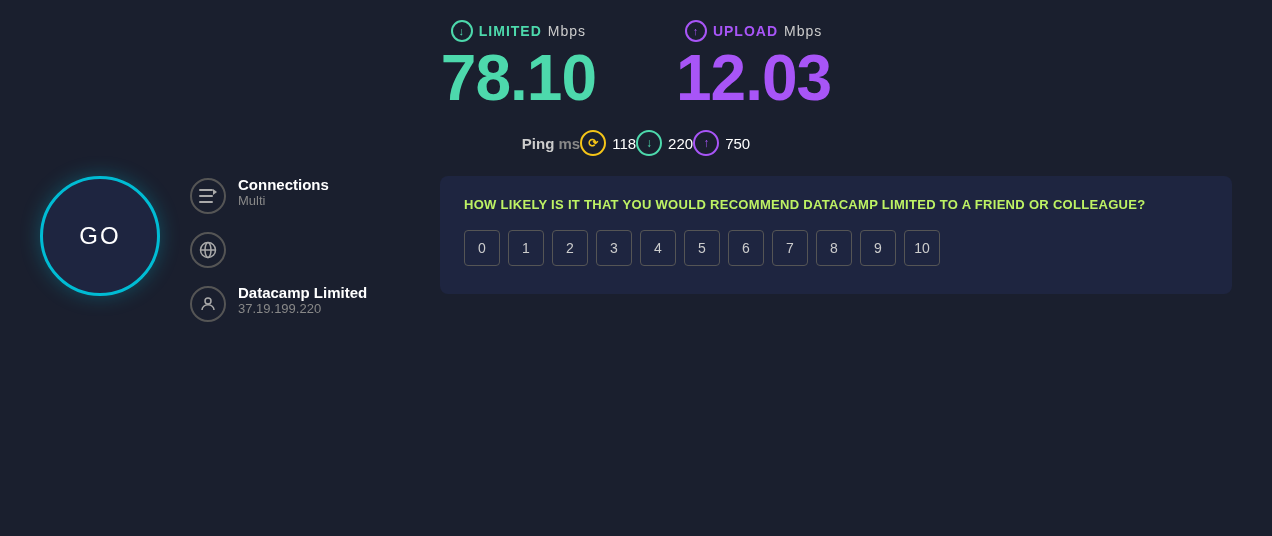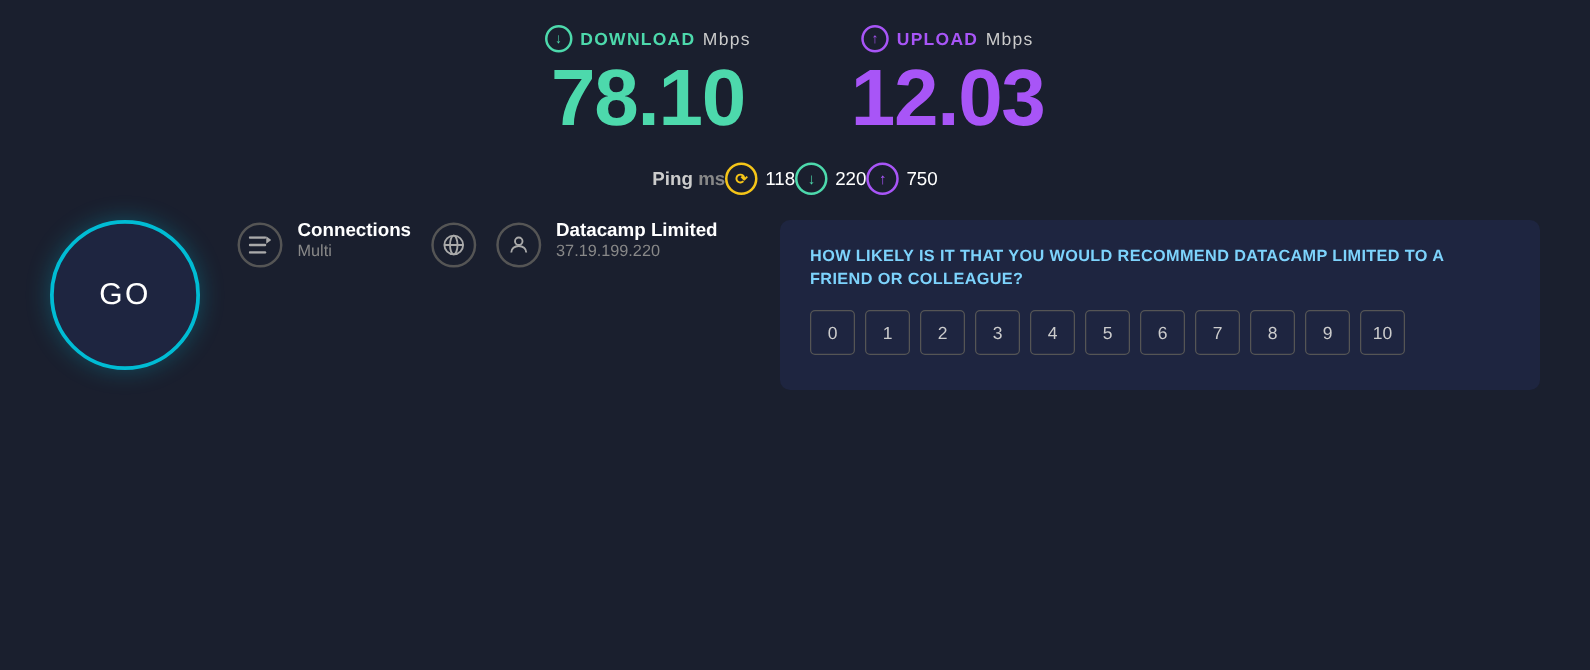--- a/index.html
+++ b/index.html
@@ -133,21 +133,21 @@
       font-weight: normal;
       color: #fff;
       cursor: pointer;
       letter-spacing: 2px;
       box-shadow: 0 0 20px rgba(0, 188, 212, 0.3);
     }
 
     
     .server-info {
       display: flex;
-      flex-direction: row;
+      flex-direction: column;
       gap: 16px;
       flex-shrink: 0;
       min-width: 200px;
     }
 
     .server-row {
       display: flex;
       align-items: flex-start;
       gap: 12px;
     }
@@ -194,21 +194,21 @@
       flex: 1;
       background: #1e2540;
       border-radius: 8px;
       padding: 20px 24px;
       margin-left: 20px;
     }
 
     .survey-question {
       font-size: 13px;
       font-weight: bold;
-      color: #7dd3fc;
+      color: #bef264;
       line-height: 1.4;
       margin-bottom: 16px;
       letter-spacing: 0.3px;
     }
 
     .survey-numbers {
       display: flex;
       gap: 8px;
       margin-bottom: 8px;
     }
@@ -236,21 +236,21 @@
   </style>
 </head>
 <body>
 
 <div class="container">
 
   <div class="top-metrics">
     <div class="metric-block">
       <div class="metric-label download-color">
         <span style="display:inline-flex;align-items:center;justify-content:center;width:22px;height:22px;border-radius:50%;border:2px solid #4dd9ac;font-size:11px;">↓</span>
-        <span>DOWNLOAD</span>
+        <span>LIMITED</span>
         <span class="unit">Mbps</span>
       </div>
       <div class="metric-value download-color">78.10</div>
     </div>
 
     <div class="metric-block">
       <div class="metric-label upload-color">
         <span style="display:inline-flex;align-items:center;justify-content:center;width:22px;height:22px;border-radius:50%;border:2px solid #a855f7;font-size:11px;">↑</span>
         <span>UPLOAD</span>
         <span class="unit">Mbps</span>

